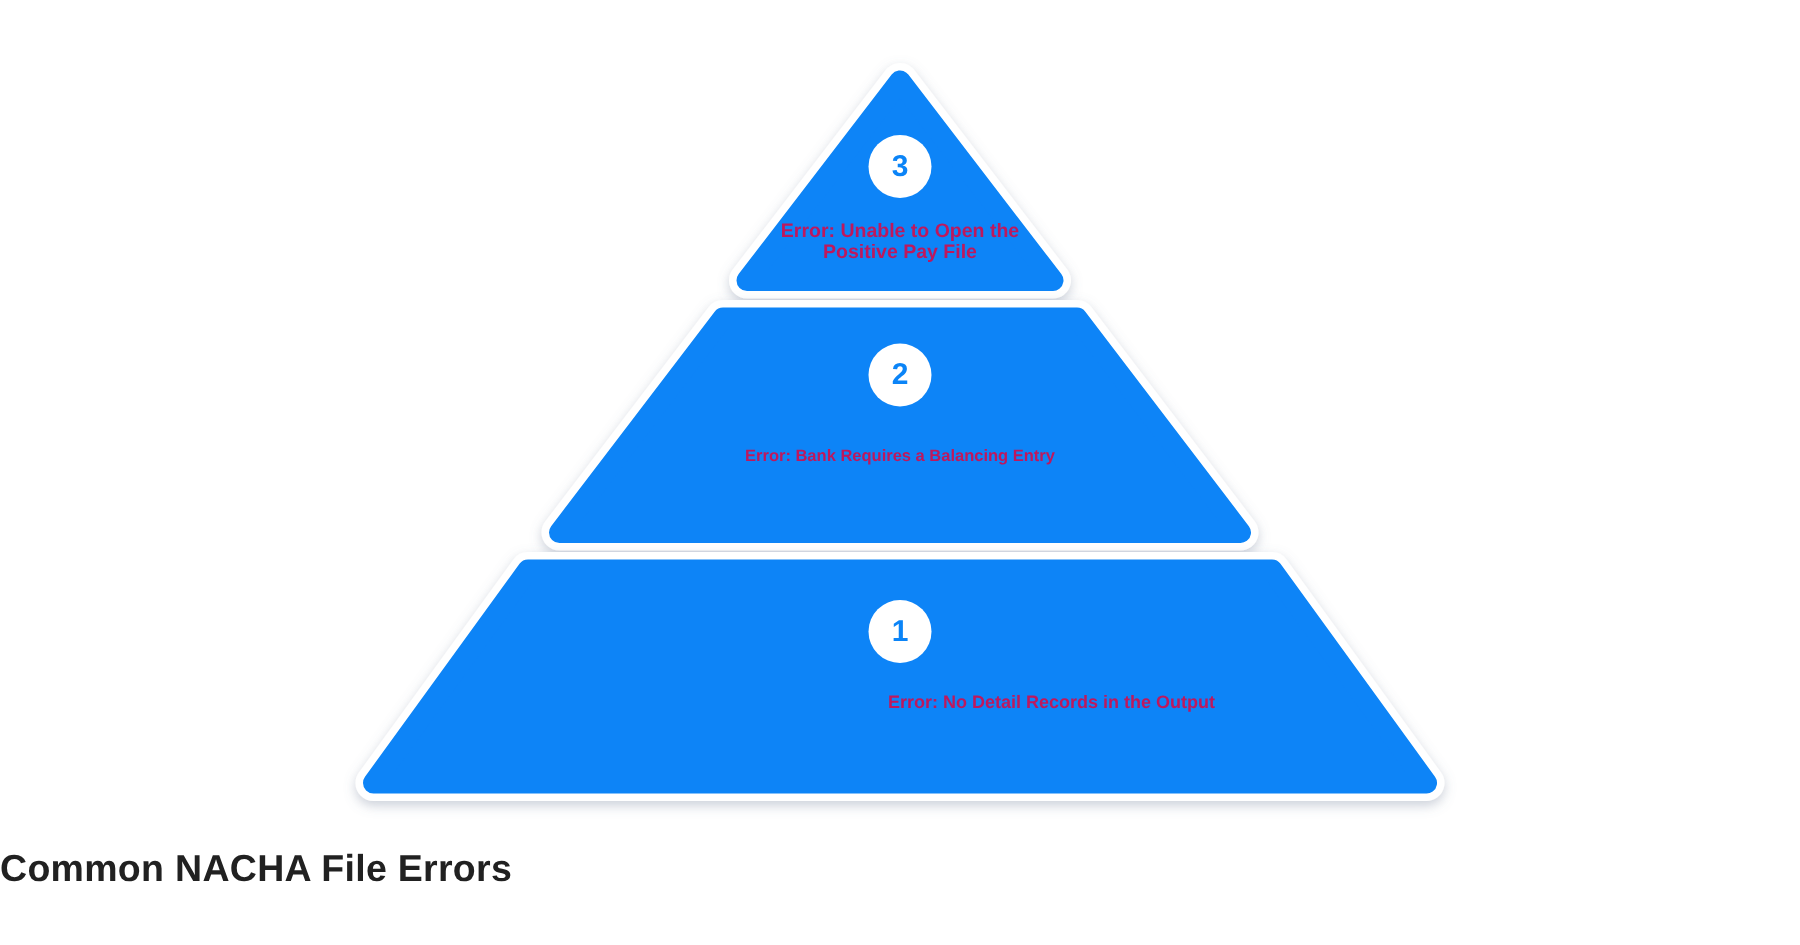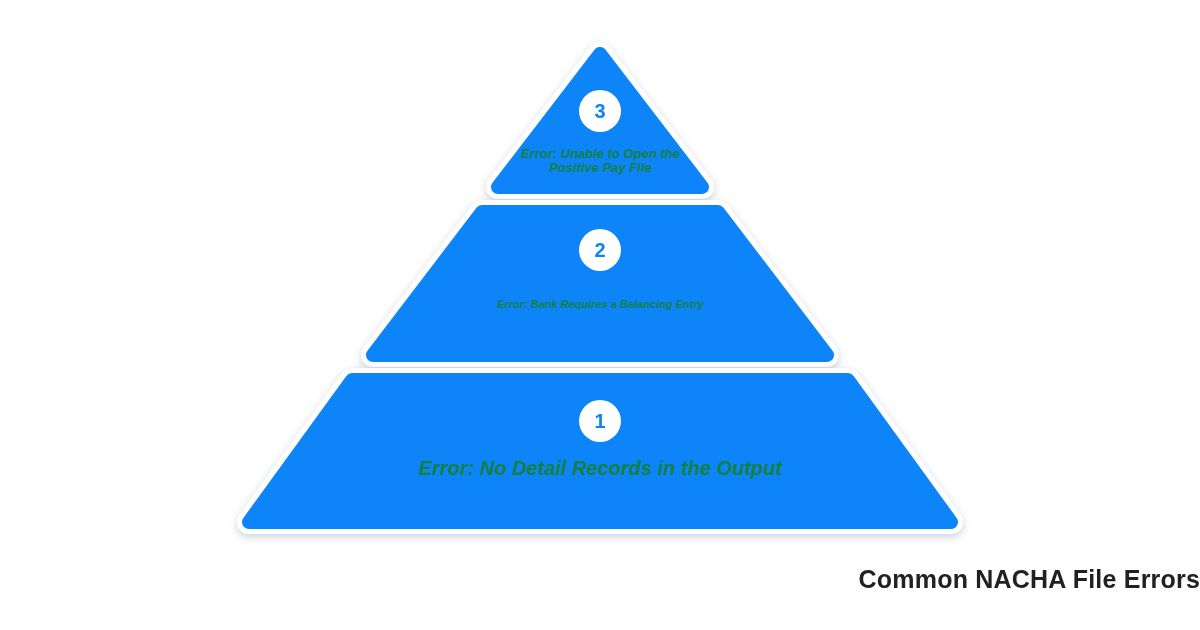--- a/index.html
+++ b/index.html
@@ -46,51 +46,51 @@
     justify-content: center;
     font-size: 20px;
     font-weight: bold;
     color: #0b84f7;
   }
   .circle-3 { top: 90px; }
   .circle-2 { top: 229px; }
   .circle-1 { top: 400px; }
   .level-label {
     position: absolute;
-    color: #15803d;
+    color: #be185d;
     font-weight: bold;
     text-align: center;
     left: 50%;
     transform: translateX(-50%);
-    font-style: italic;
   }
   .label-3 {
     top: 147px;
     width: 172px;
     font-size: 13px;
     line-height: 14px;
   }
   .label-2 {
     top: 296px;
     width: 256px;
     font-size: 11px;
     line-height: 16px;
   }
   .label-1 {
     top: 461px;
     width: 420px;
-    font-size: 20px;
+    font-size: 12px;
     line-height: 15px;
+    text-align: right;
   }
   .chart-title {
     position: absolute;
     top: 565px;
     left: 0;
     width: 1200px;
-    text-align: right;
+    text-align: left;
     font-size: 25px;
     font-weight: bold;
     color: #212121;
     letter-spacing: 0.2px;
   }
 </style>
 </head>
 <body>
 
 <div class="canvas">

